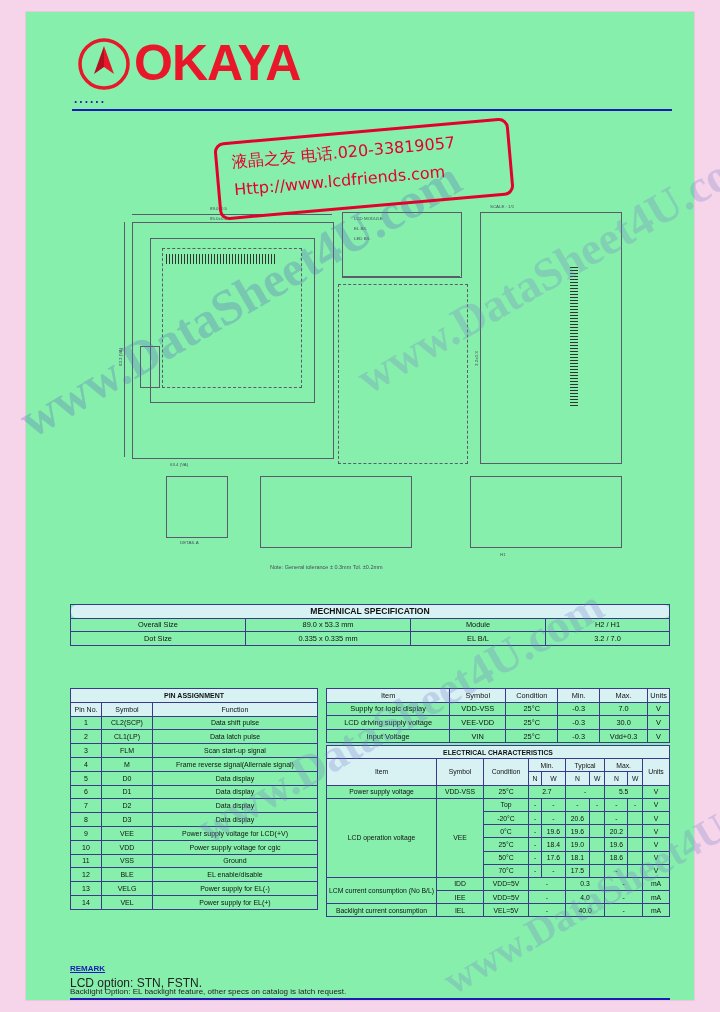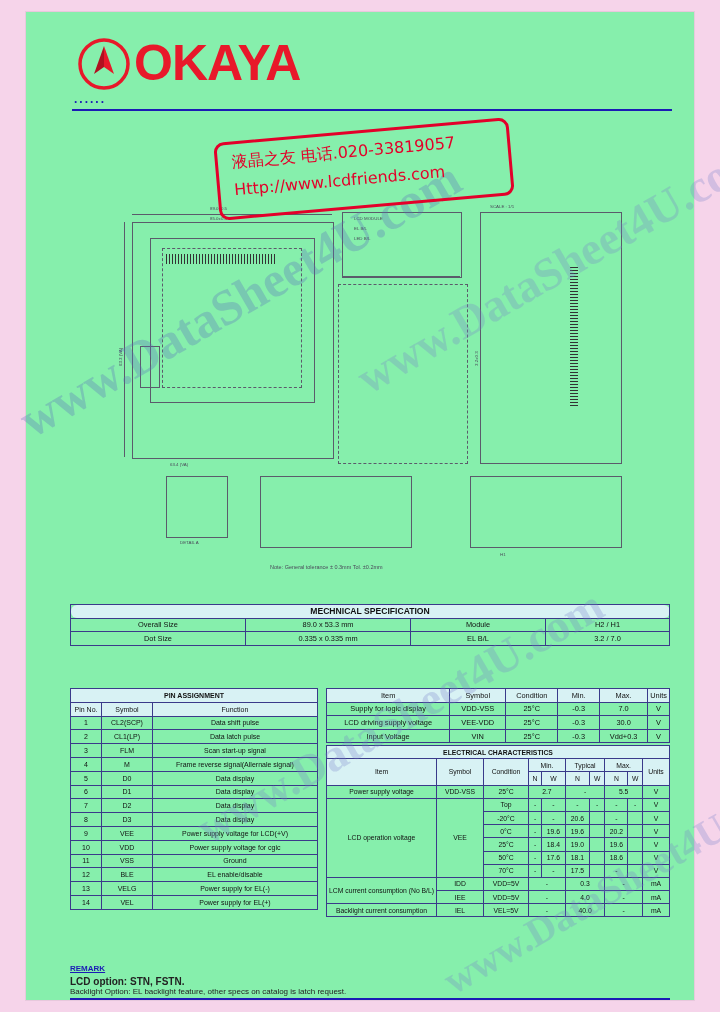--- a/index.html
+++ b/index.html
@@ -113,21 +113,21 @@
   
   #amr{left:300px;top:676px;width:344px;}
   #amr td{height:12.6px;}
   #ec{left:300px;top:733px;width:344px;}
   #ec td{height:12.2px;font-size:6.8px;}
   
   .remark-title{
     position:absolute;left:44px;top:952px;font-size:8px;font-weight:bold;
     color:#1b1bb5;text-decoration:underline;
   }
-  .remark-l1{position:absolute;left:44px;top:964px;font-size:10px;color:#222;font-weight:bold;}
+  .remark-l1{position:absolute;left:44px;top:964px;font-size:12px;color:#222;}
   .remark-l2{position:absolute;left:44px;top:975px;font-size:8px;color:#222;}
   .hr-bot{position:absolute;left:44px;top:986px;width:600px;height:1.5px;background:#1b1bb5;}
   
   .wm{
     position:absolute;
     color:rgba(90,110,190,0.30);
     font-family:"Liberation Serif", serif;
     font-size:50px;font-weight:bold;
     transform:rotate(-30deg);
     white-space:nowrap;

